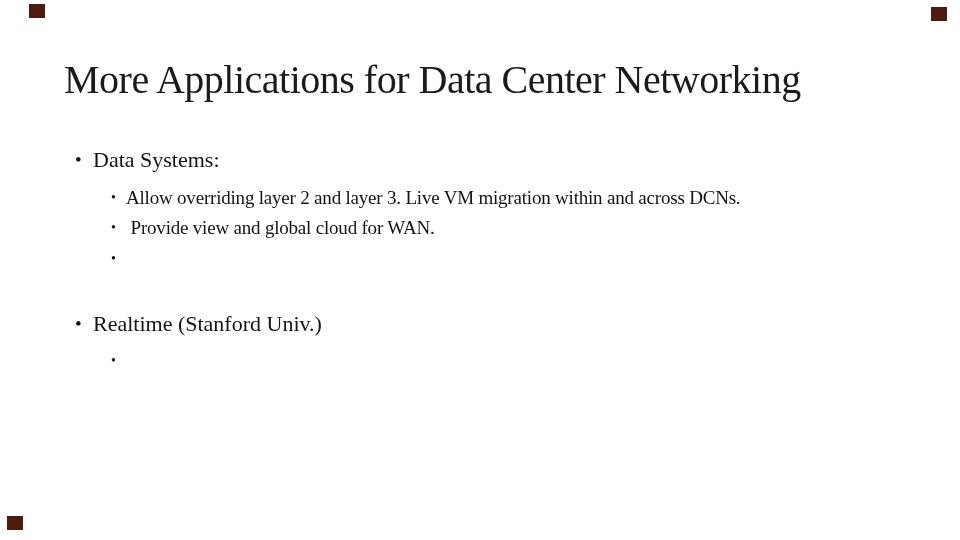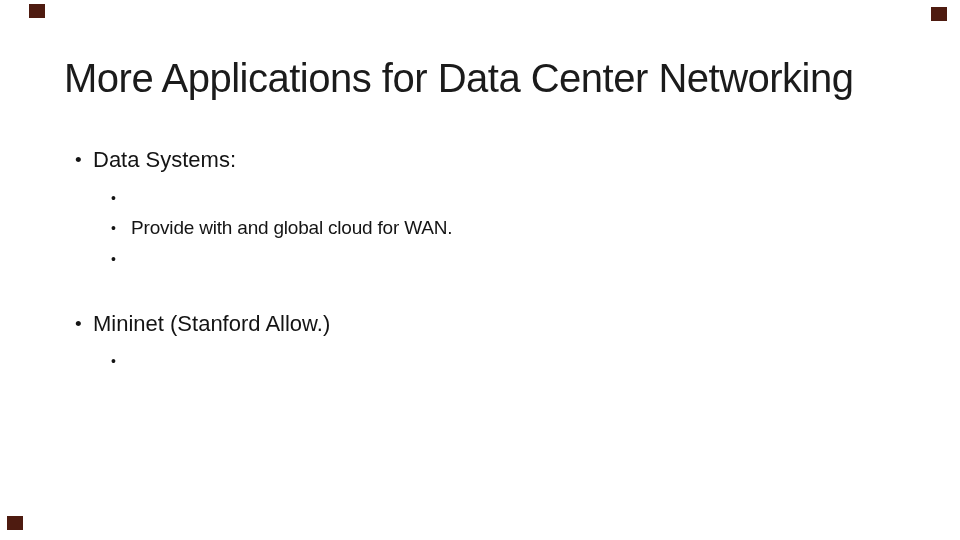--- a/index.html
+++ b/index.html
@@ -1,15 +1,15 @@
 <!DOCTYPE html>
 <html><head>
 <meta charset="utf-8">
 <style>
-  * { margin: 0; padding: 0; box-sizing: border-box; }
+  * { margin: 0; padding: 0; box-sizing: border-box; font-family: Liberation Serif, serif; }
   html, body { width: 960px; height: 540px; }
   body {
     position: relative;
     width: 960px;
     height: 540px;
     background: #ffffff;
     overflow: hidden;
     font-family: "Liberation Sans", sans-serif;
     color: #141414;
   }
@@ -70,31 +70,32 @@
 
 <h1 class="slide-title">More Applications for Data Center Networking</h1>
 
 <div class="bullet-row lvl1 pos-heading1">
   <span class="bullet-marker">•</span>
   <span class="bullet-text">Data Systems:</span>
 </div>
 
 <div class="bullet-row lvl2 pos-sub1a">
   <span class="bullet-marker">•</span>
+  <span class="bullet-text">Allow overriding layer 2 and layer 3. Live VM migration within and across DCNs.</span>
 </div>
 
 <div class="bullet-row lvl2 pos-sub1b">
   <span class="bullet-marker">•</span>
-  <span class="bullet-text"> Provide with and global cloud for WAN.</span>
+  <span class="bullet-text"> Provide view and global cloud for WAN.</span>
 </div>
 
 <div class="bullet-row lvl2 pos-sub1c">
   <span class="bullet-marker">•</span>
 </div>
 
 <div class="bullet-row lvl1 pos-heading2">
   <span class="bullet-marker">•</span>
-  <span class="bullet-text">Mininet (Stanford Allow.)</span>
+  <span class="bullet-text">Realtime (Stanford Univ.)</span>
 </div>
 
 <div class="bullet-row lvl2 lvl2-wrap pos-sub2a">
   <span class="bullet-marker">•</span>
 </div>
 
 </body></html>

